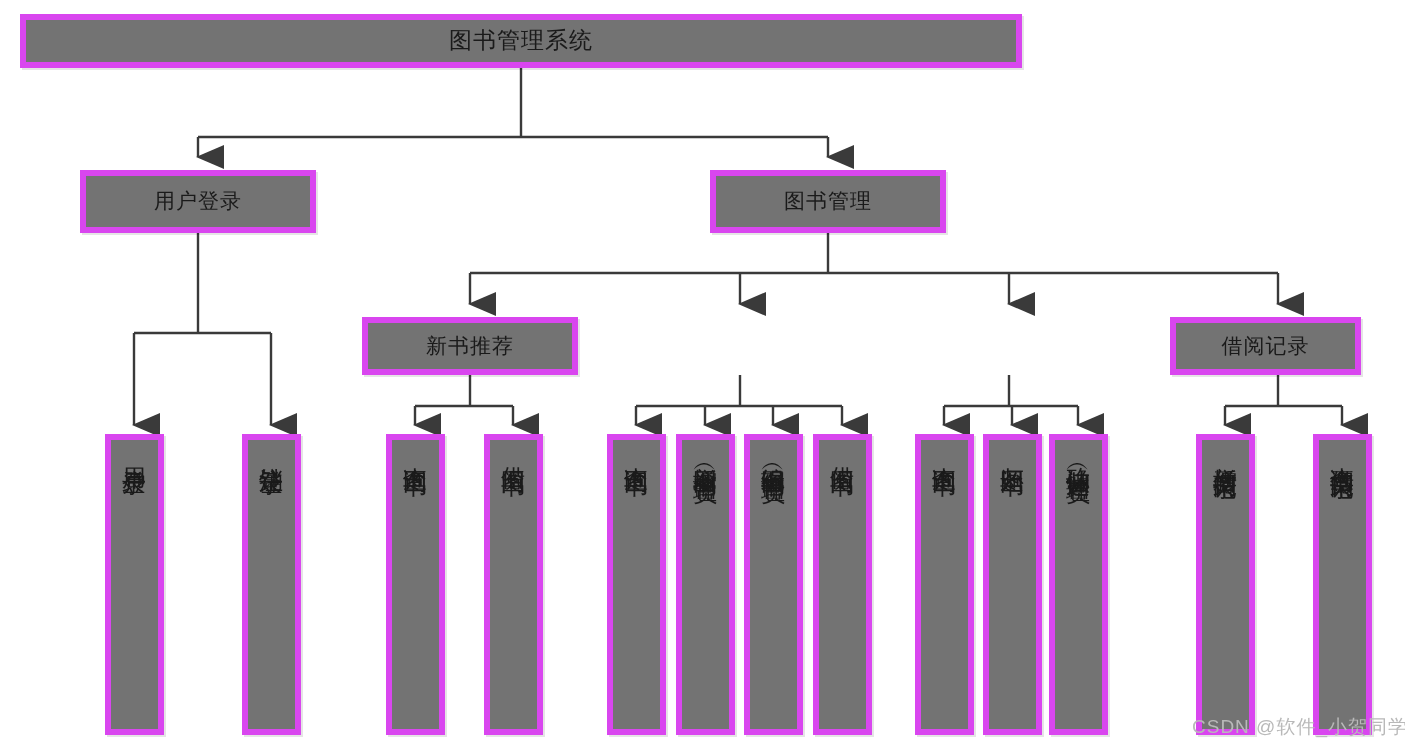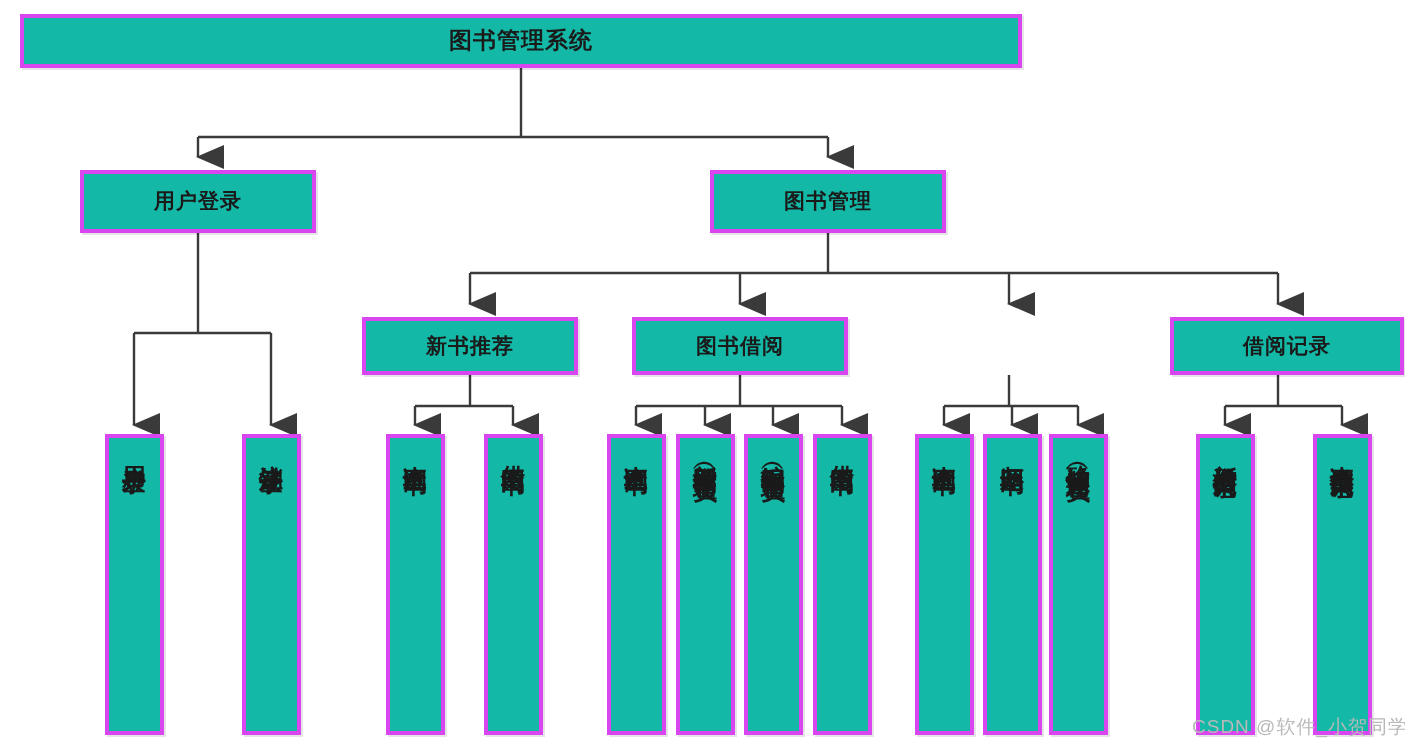--- a/index.html
+++ b/index.html
@@ -22,28 +22,27 @@
     position: absolute;
     left: 0;
     top: 0;
     width: 1405px;
     height: 747px;
     pointer-events: none;
   }
   .node {
     position: absolute;
     box-sizing: border-box;
-    border: 4px solid #d946ef;
-    background: #14b8a6;
+    border: 6px solid #d946ef;
+    background: #737373;
     display: flex;
     align-items: center;
     justify-content: center;
     color: #1a1a1a;
     box-shadow: 2px 2px 0 rgba(0,0,0,0.10);
-    font-weight: bold;
   }
   .node-label {
     display: block;
     text-align: center;
     line-height: 1.18;
     letter-spacing: 1px;
     white-space: nowrap;
   }
   
   .h-node .node-label {
@@ -141,24 +140,21 @@
   <div class="node h-node lvl2" style="left:80px; top:170px; width:236px; height:63px;">
     <span class="node-label">用户登录</span>
   </div>
   <div class="node h-node lvl3" style="left:362px; top:317px; width:216px; height:58px;">
     <span class="node-label">新书推荐</span>
   </div>
 
   <div class="node h-node lvl2" style="left:710px; top:170px; width:236px; height:63px;">
     <span class="node-label">图书管理</span>
   </div>
-  <div class="node h-node lvl3" style="left:632px; top:317px; width:216px; height:58px;">
-    <span class="node-label">图书借阅</span>
-  </div>
-  <div class="node h-node lvl3" style="left:1170px; top:317px; width:234px; height:58px;">
+  <div class="node h-node lvl3" style="left:1170px; top:317px; width:191px; height:58px;">
     <span class="node-label">借阅记录</span>
   </div>
 
   <div class="node leaf" style="left:105px; top:434px; width:59px; height:301px;">
     <span class="node-label">用户登录</span>
   </div>
   <div class="node leaf" style="left:242px; top:434px; width:59px; height:301px;">
     <span class="node-label">注销登录</span>
   </div>
 

